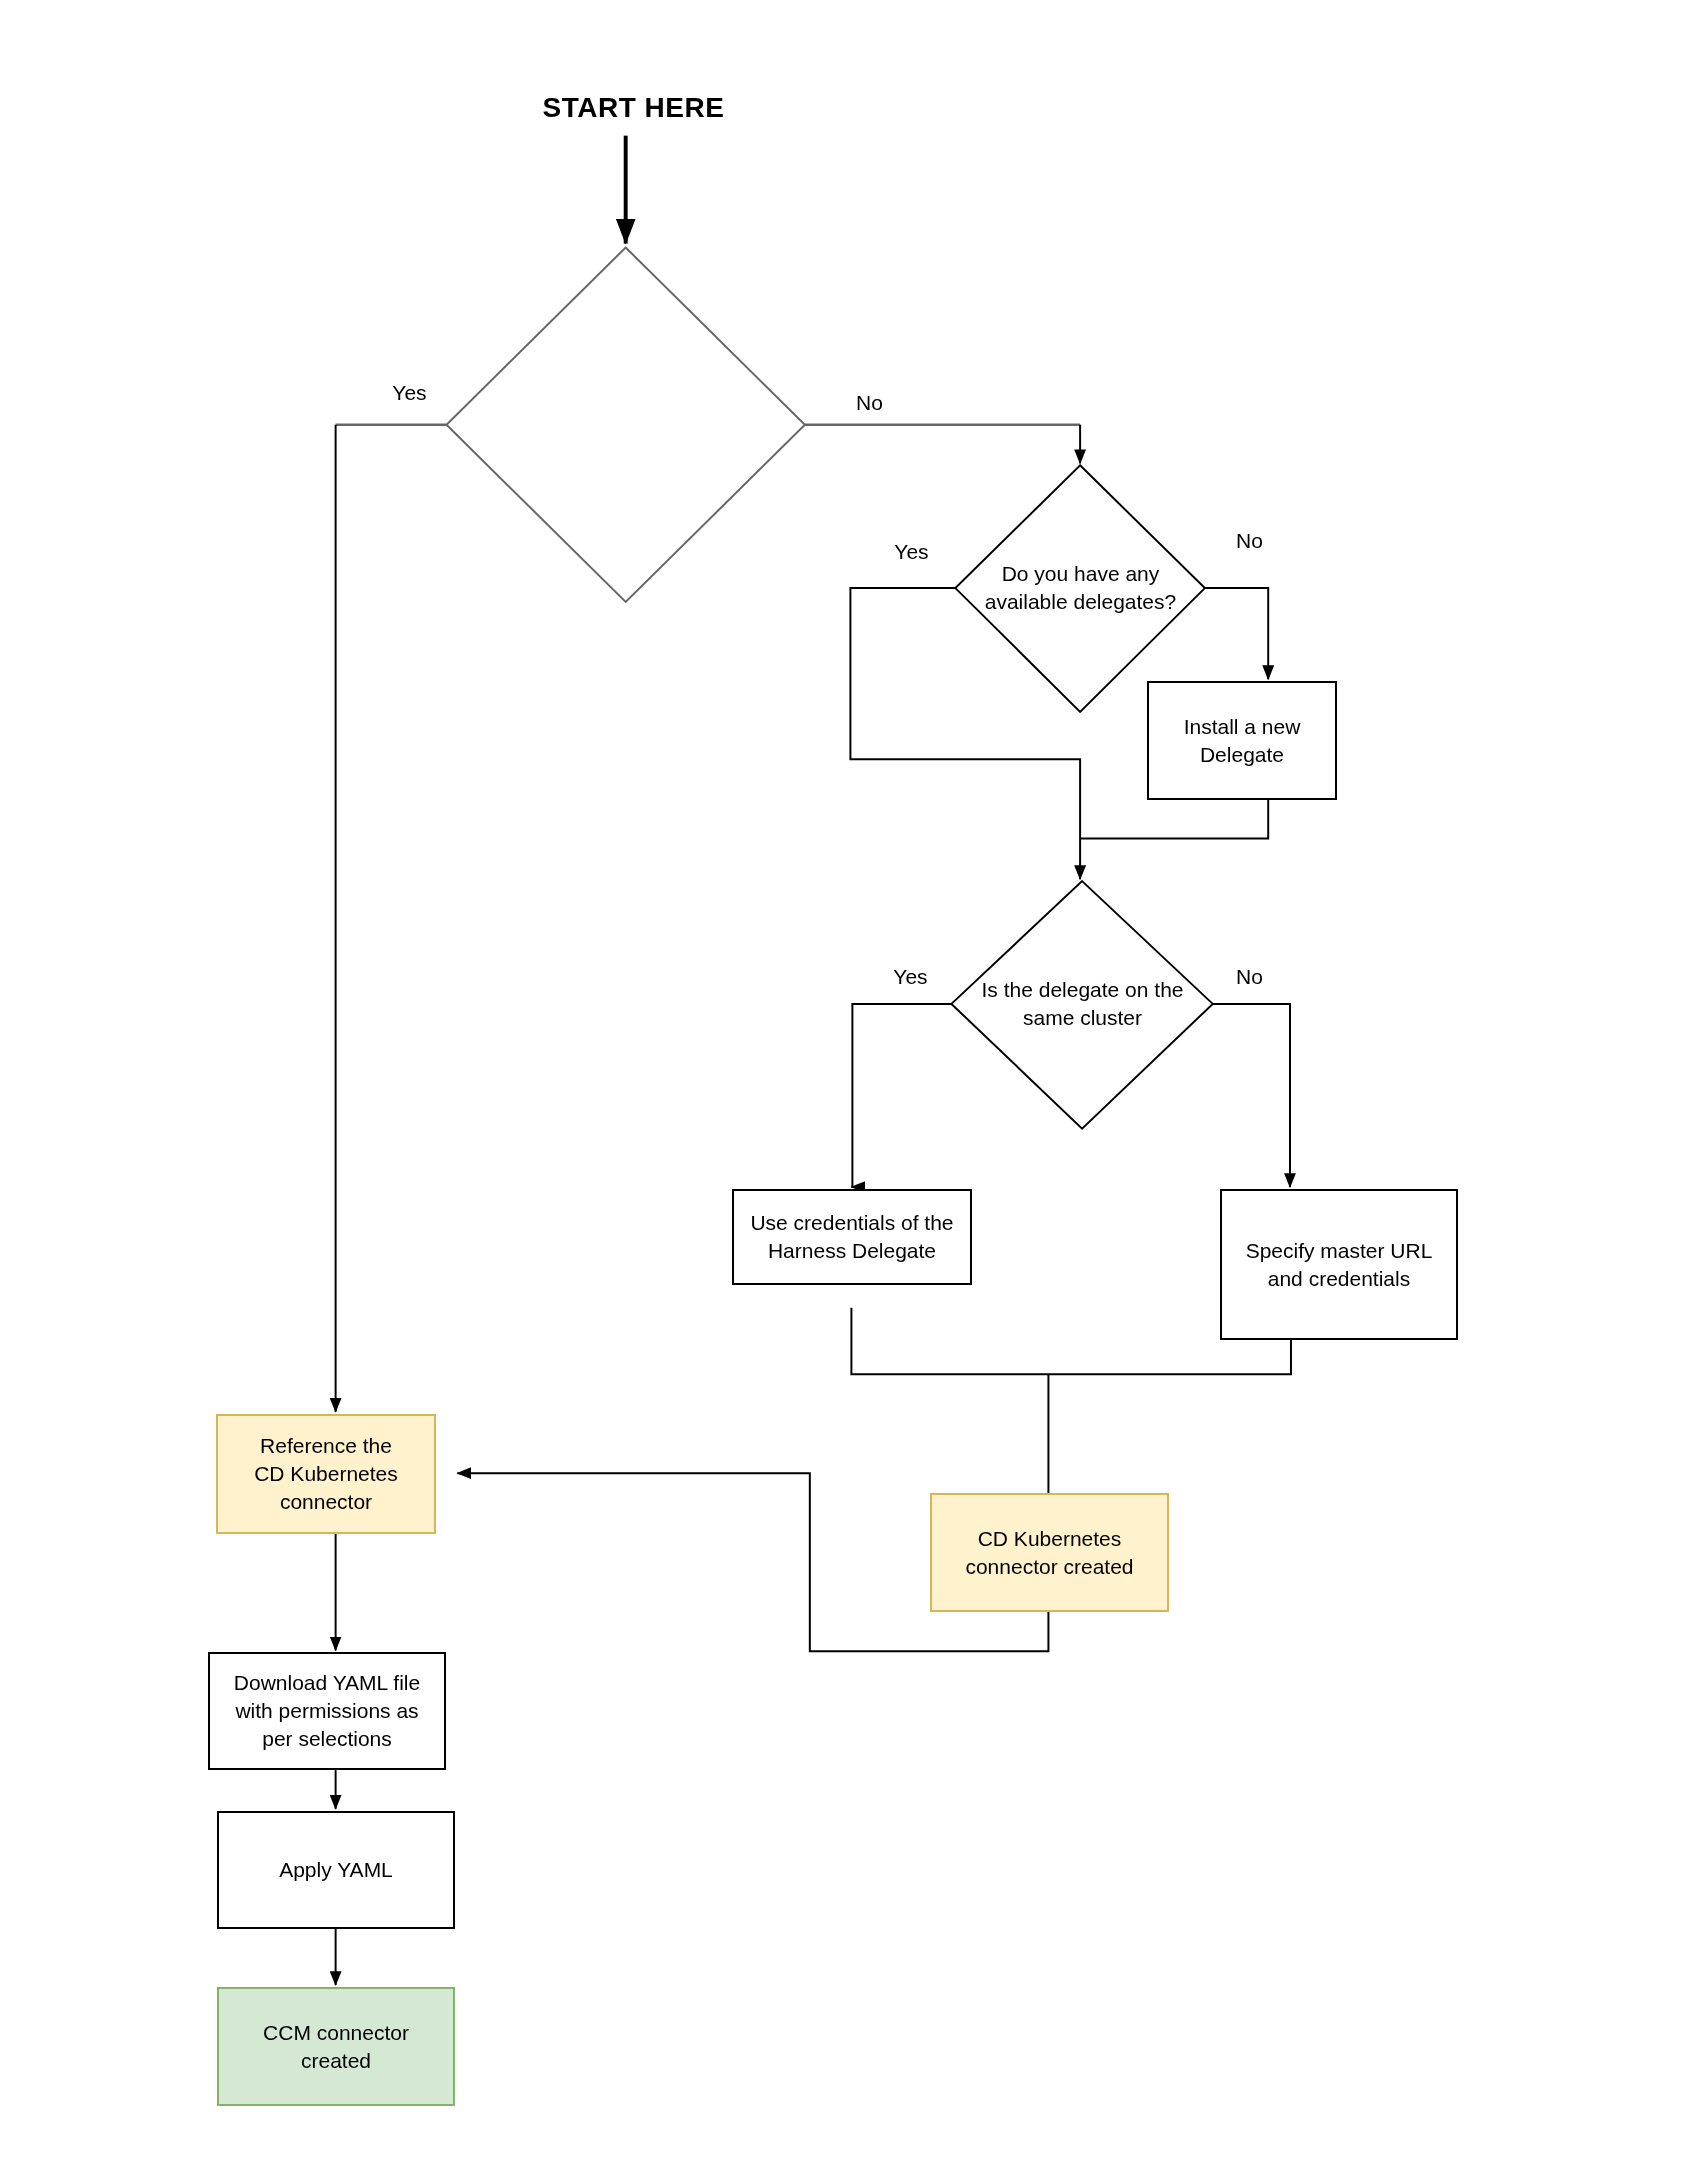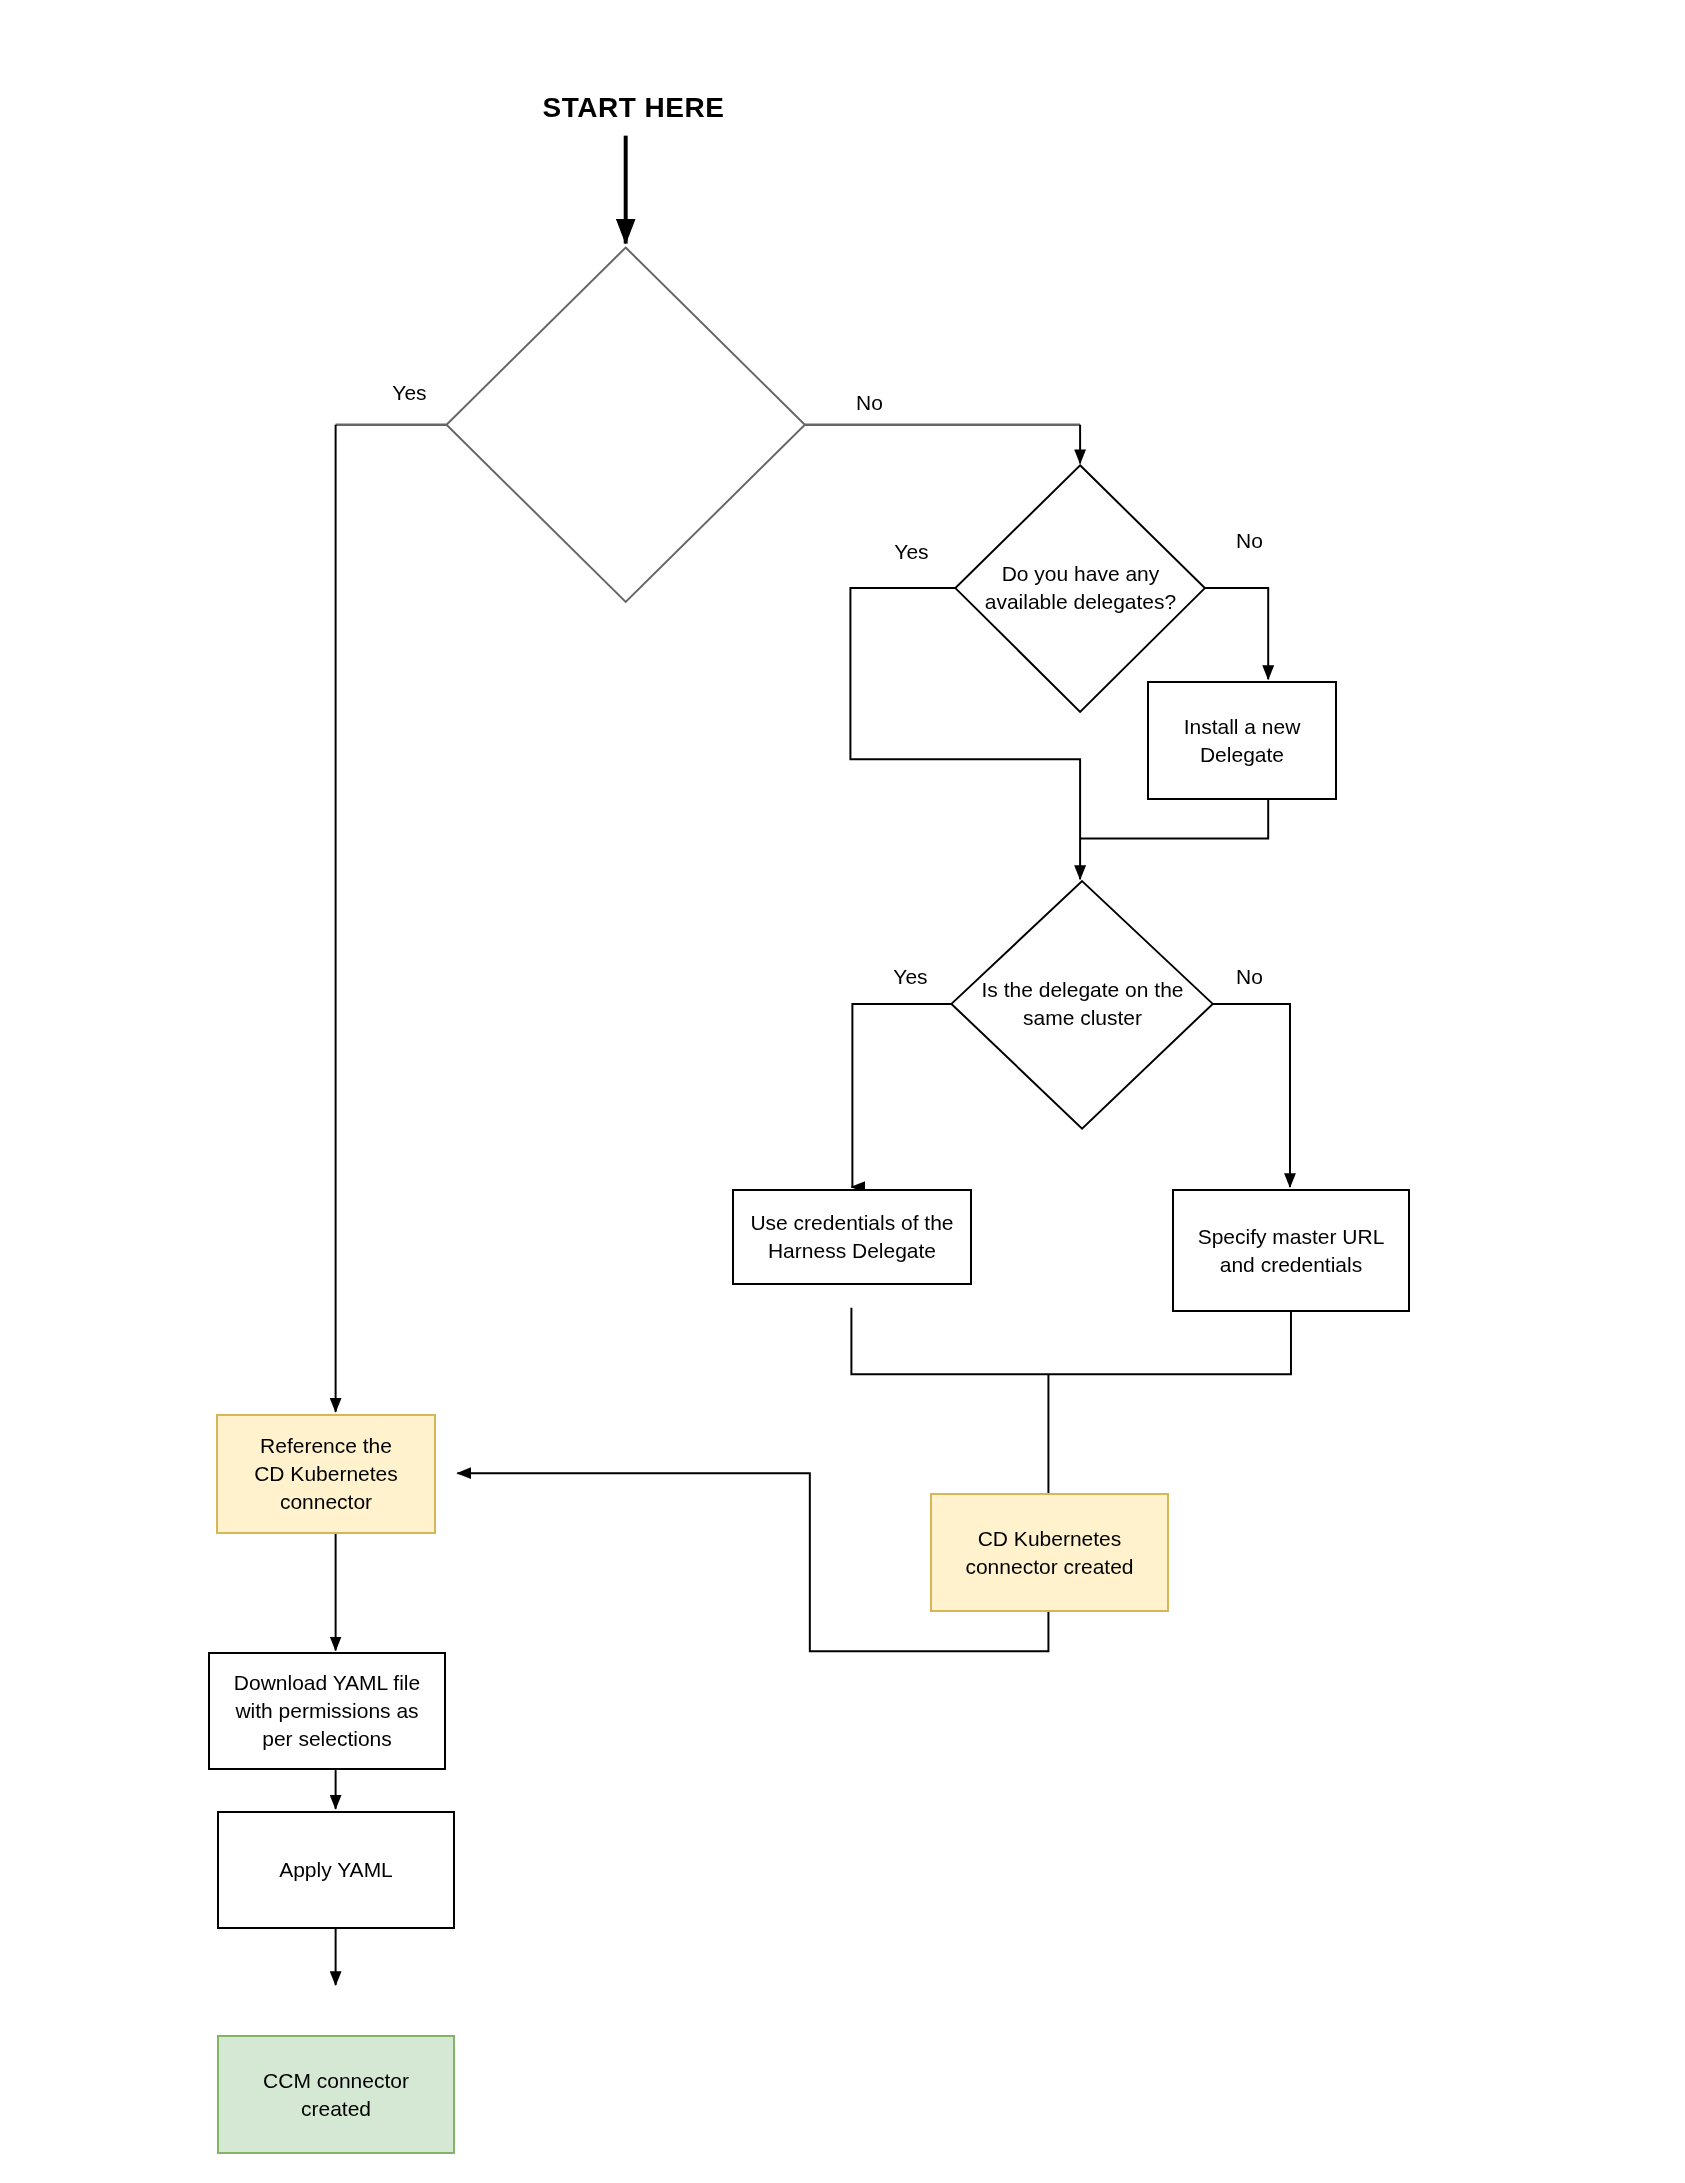--- a/index.html
+++ b/index.html
@@ -22,21 +22,21 @@
   .diamond.gray{stroke:var(--edge-gray);}
   .arrowhead{fill:var(--edge);}
   .node{
     position:absolute; box-sizing:border-box;
     display:flex; align-items:center; justify-content:center;
     text-align:center; white-space:pre-line;
     font-size:21px; line-height:28px;
   }
   .box{background:#ffffff;border:2px solid var(--node-border);}
   .box.highlight{background:var(--highlight-fill);border-color:var(--highlight-border);}
-  .box.success{background:var(--success-fill);border-color:var(--success-border);margin-top:48px;}
+  .box.success{background:var(--success-fill);border-color:var(--success-border);}
   .diamond-text{background:transparent;}
   .edge-label{
     position:absolute; width:69px; height:28px;
     display:flex; align-items:center; justify-content:center;
     font-size:21px;
   }
   .start-title{
     position:absolute; left:475px; top:87px; width:317px; height:42px;
     display:flex; align-items:center; justify-content:center;
     font-size:28px; font-weight:bold; letter-spacing:0.5px;
@@ -89,21 +89,21 @@
 
   <div class="node diamond-text" style="left:942px;top:558px;width:277px;height:59px;">Do you have any
 available delegates?</div>
   <div class="node diamond-text" style="left:934px;top:974px;width:297px;height:59px;">Is the delegate on the
 same cluster</div>
 
   <div class="node box" style="left:1147px;top:681px;width:190px;height:119px;">Install a new
 Delegate</div>
   <div class="node box" style="left:732px;top:1189px;width:240px;height:96px;">Use credentials of the
 Harness Delegate</div>
-  <div class="node box" style="left:1172px;top:1189px;width:238px;height:123px;">Specify master URL
+  <div class="node box" style="left:1220px;top:1189px;width:238px;height:151px;">Specify master URL
 and credentials</div>
   <div class="node box highlight" style="left:216px;top:1414px;width:220px;height:120px;">Reference the
 CD Kubernetes
 connector</div>
   <div class="node box highlight" style="left:930px;top:1493px;width:239px;height:119px;">CD Kubernetes
 connector created</div>
   <div class="node box" style="left:208px;top:1652px;width:238px;height:118px;">Download YAML file
 with permissions as
 per selections</div>
   <div class="node box" style="left:217px;top:1811px;width:238px;height:118px;">Apply YAML</div>

